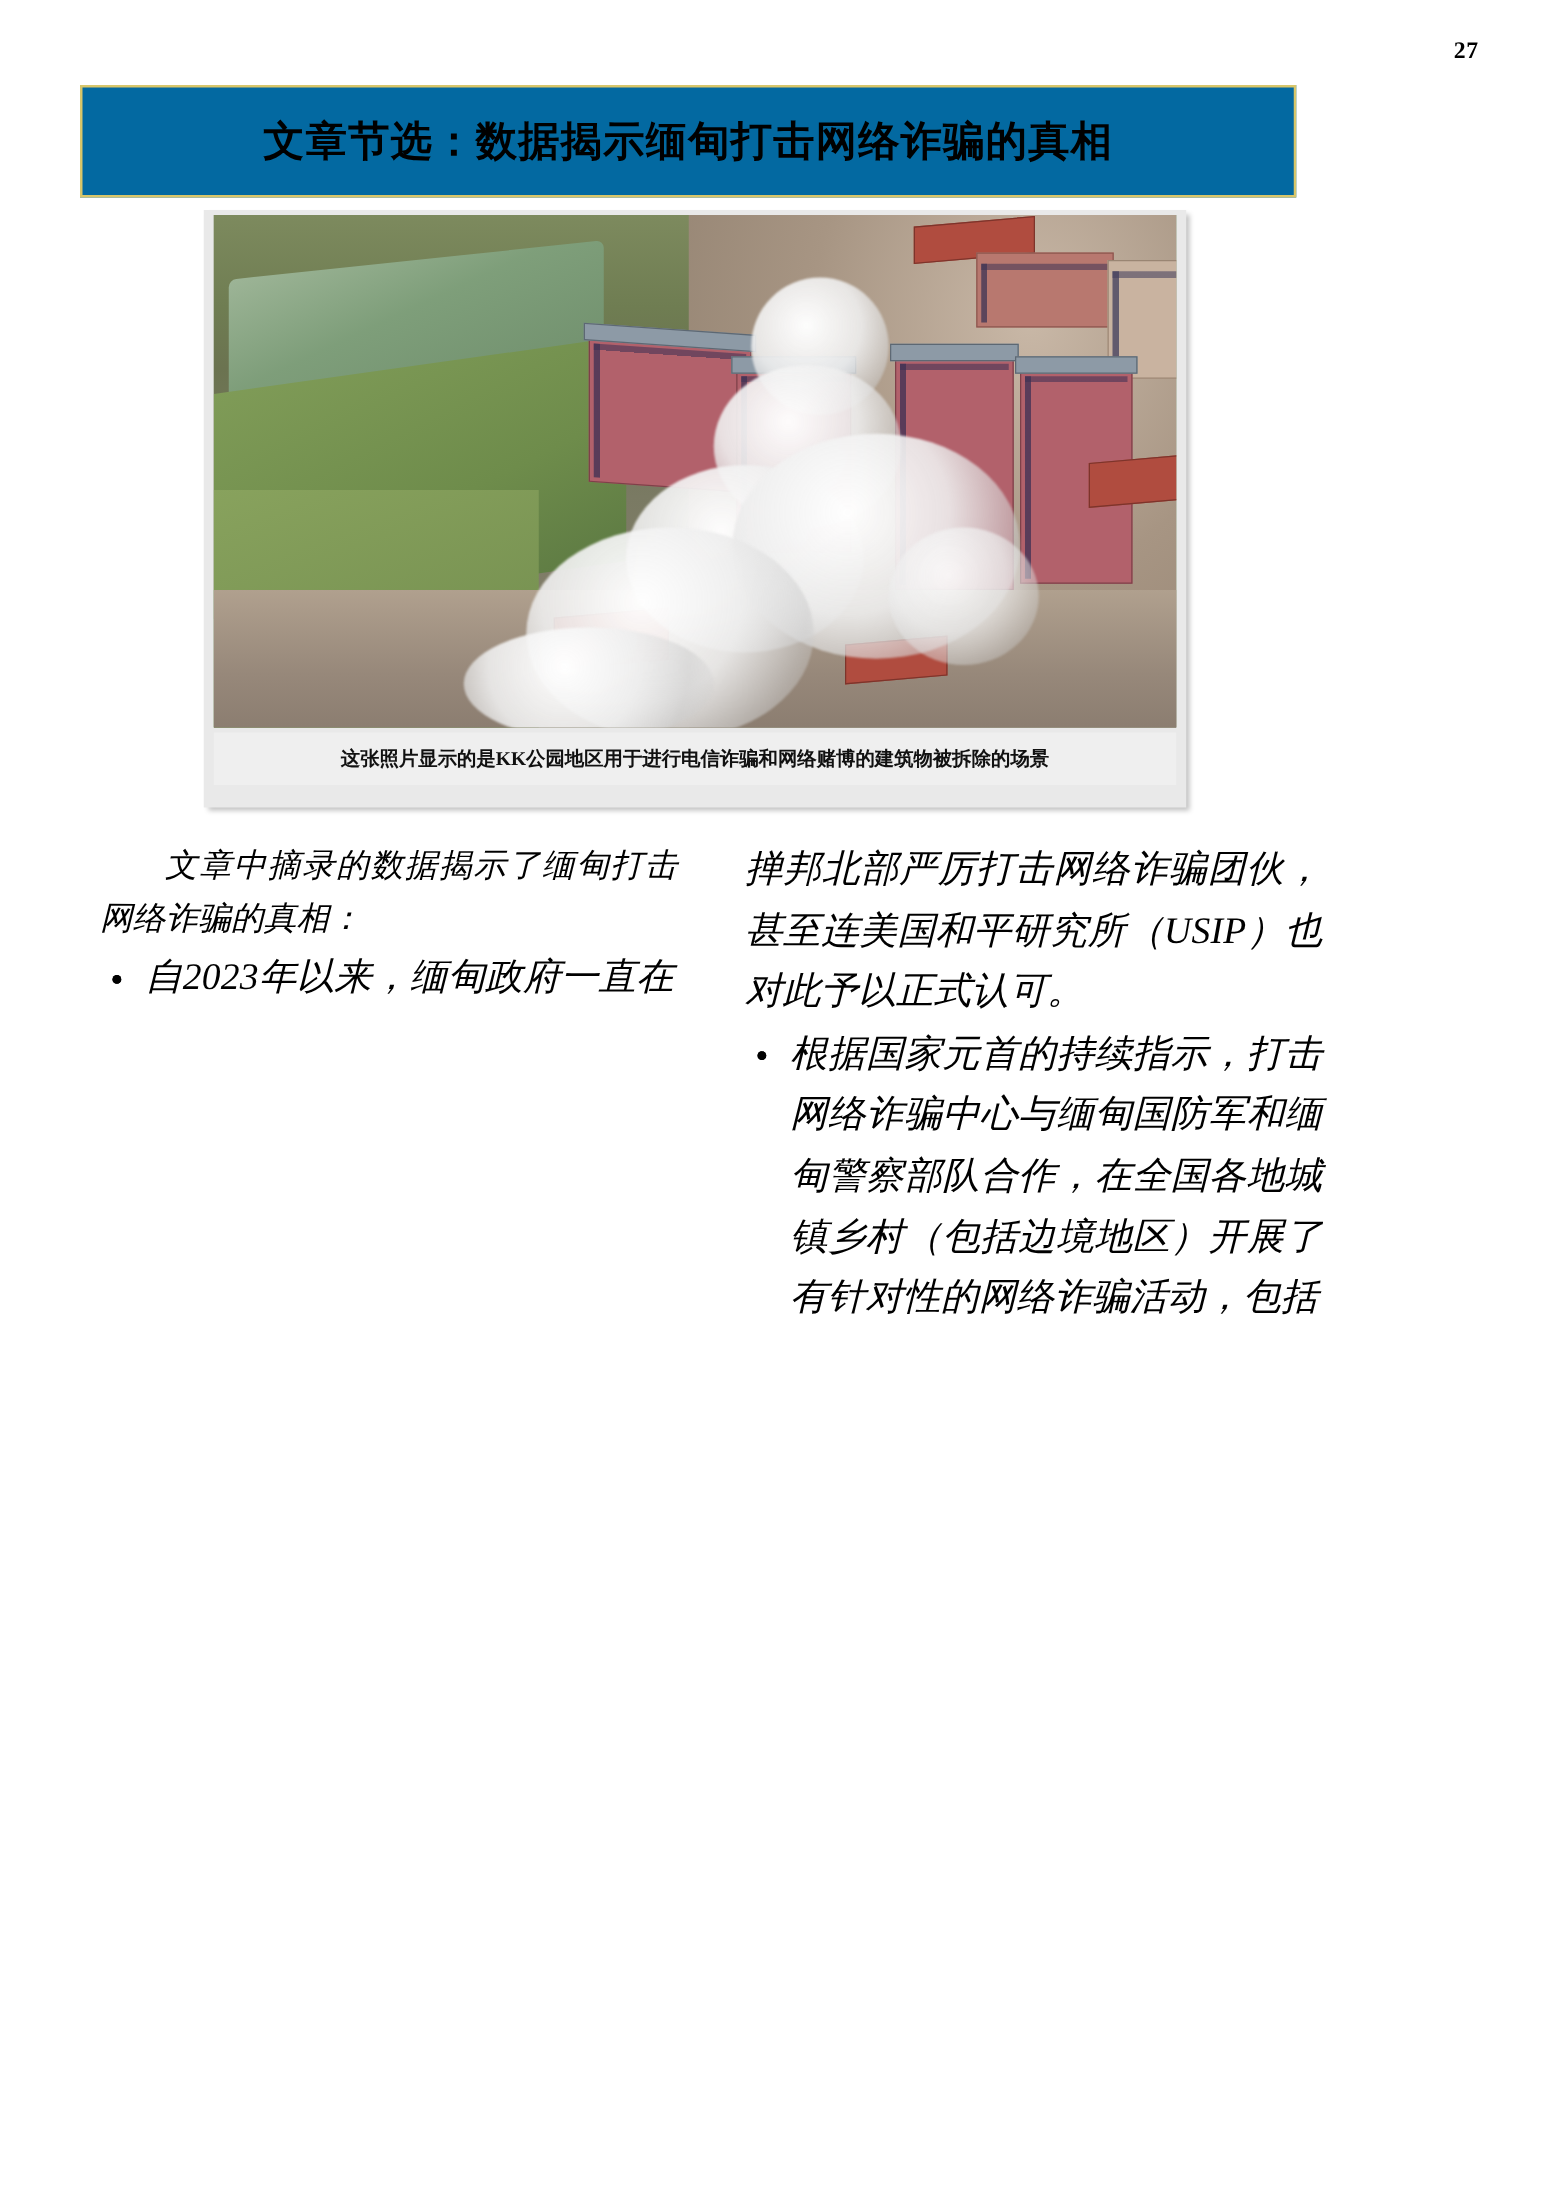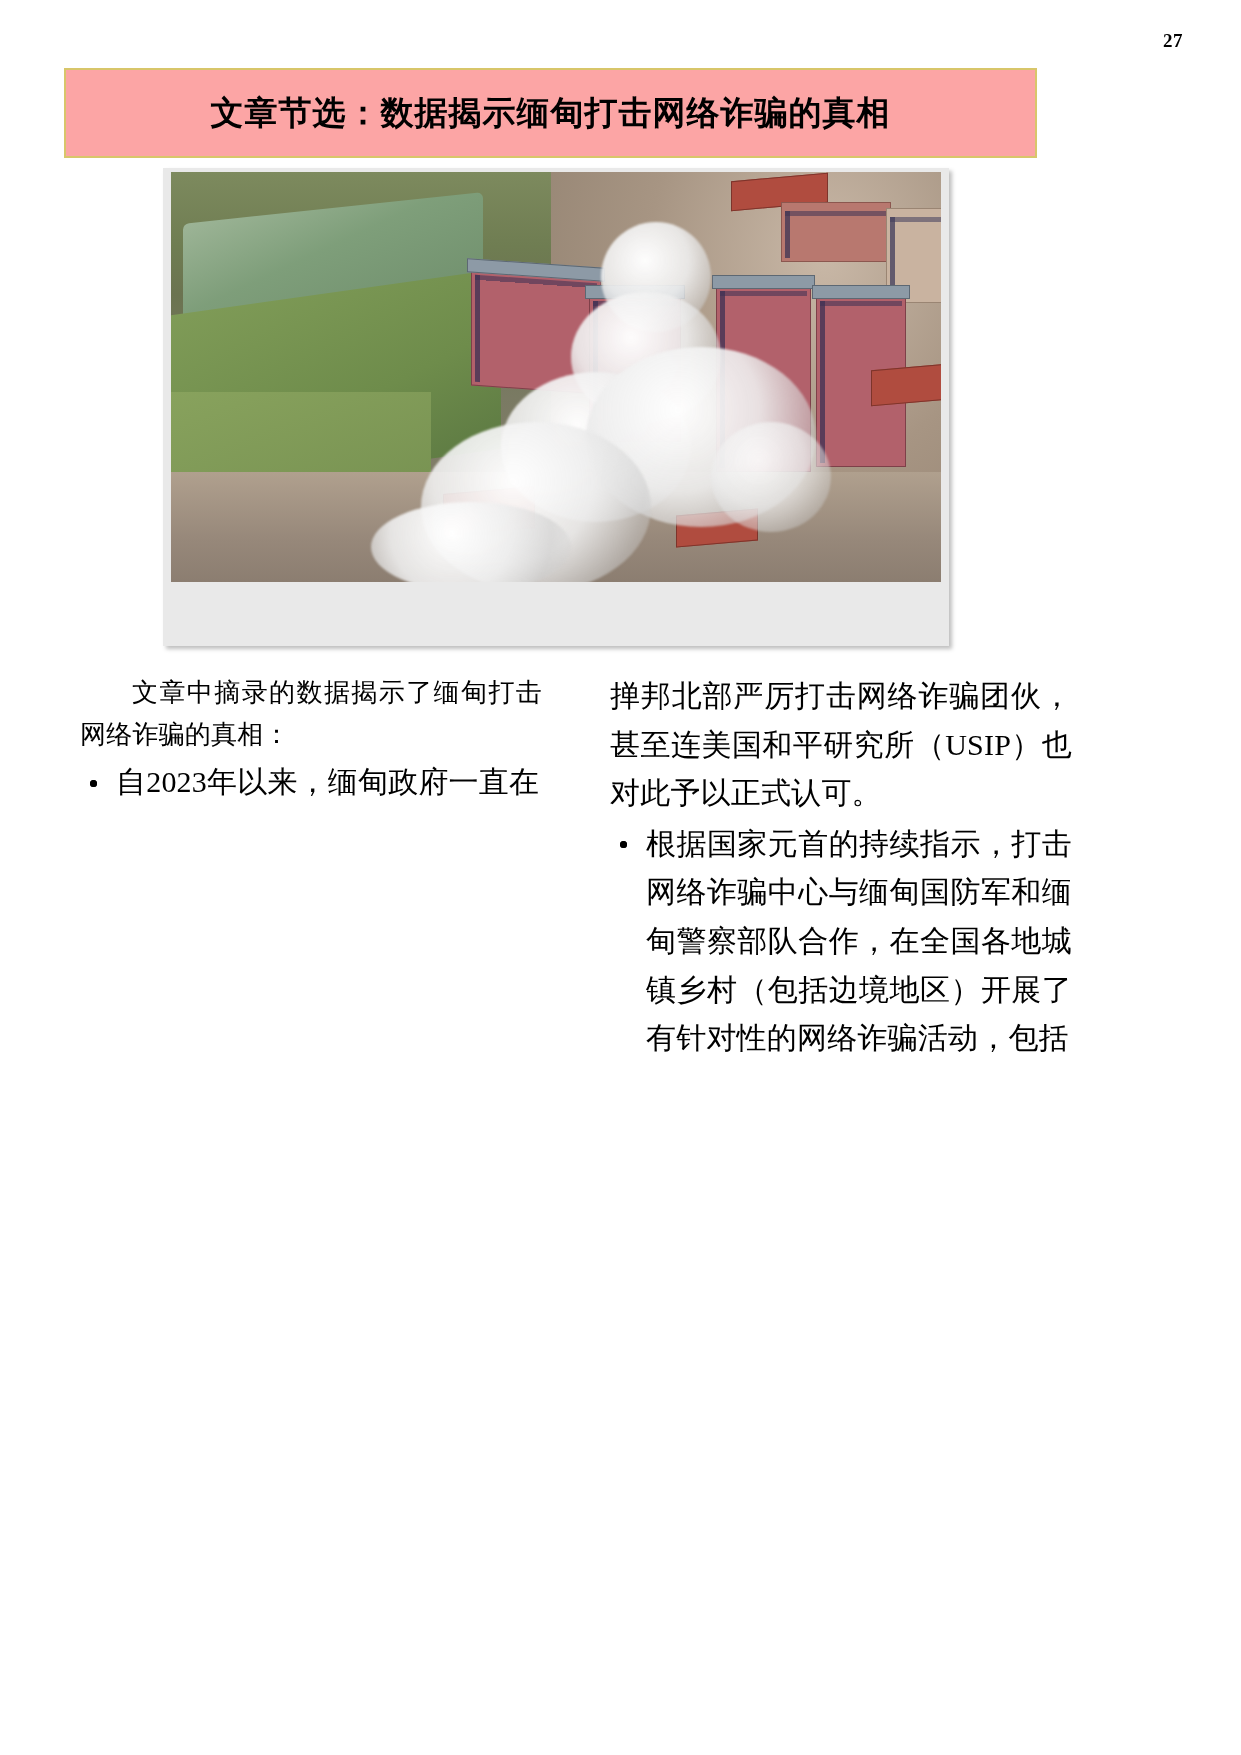--- a/index.html
+++ b/index.html
@@ -30,21 +30,21 @@
     font-weight: bold;
     font-size: 19px;
     letter-spacing: 0.5px;
   }
   .title-banner {
     position: absolute;
     left: 64px;
     top: 68px;
     width: 973px;
     height: 90px;
-    background: #fca5a5;
+    background: #0369a1;
     border: 2px solid #d8c66a;
     box-sizing: border-box;
     display: flex;
     align-items: center;
     justify-content: center;
   }
   .title-banner .title-text {
     font-family: "Liberation Serif", "DejaVu Serif", serif;
     font-weight: bold;
     font-size: 33px;
@@ -166,21 +166,22 @@
     font-size: 15.5px;
     color: #111;
     white-space: nowrap;
   }
   .columns {
     position: absolute;
     left: 80px;
     top: 672px;
     width: 1080px;
     display: flex;
-    gap: 68px;
+    gap: 54px;
+    font-style: italic;
   }
   .col {
     width: 462px;
   }
   .lead-para {
     font-size: 26px;
     line-height: 1.62;
     text-align: justify;
     text-indent: 2em;
     margin: 0 0 2px 0;
@@ -262,20 +263,23 @@
       <div class="red-roof r4"></div>
 
       <div class="smoke s5"></div>
       <div class="smoke s3"></div>
       <div class="smoke s2"></div>
       <div class="smoke s4"></div>
       <div class="smoke s1"></div>
       <div class="smoke s6"></div>
       <div class="smoke s7"></div>
     </div>
+    <div class="caption-bar">
+      <div class="caption-text">这张照片显示的是KK公园地区用于进行电信诈骗和网络赌博的建筑物被拆除的场景</div>
+    </div>
   </div>
 
   <div class="columns">
 
     <div class="col col-left">
       <p class="lead-para">文章中摘录的数据揭示了缅甸打击网络诈骗的真相：</p>
       <ul class="bullets">
         <li>
           <span class="bullet-dot"></span>
         </li>

